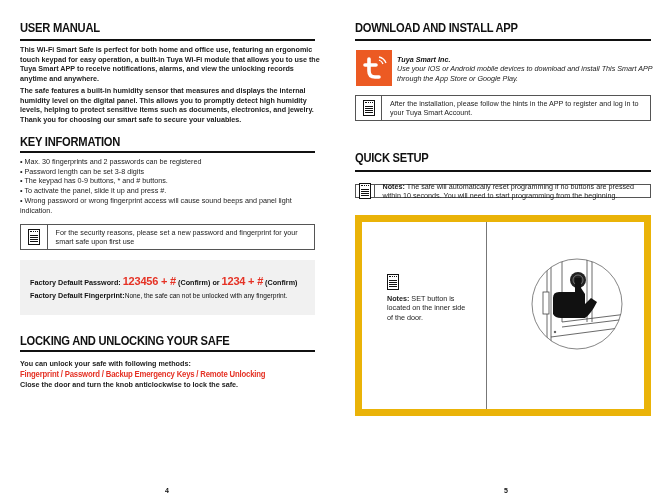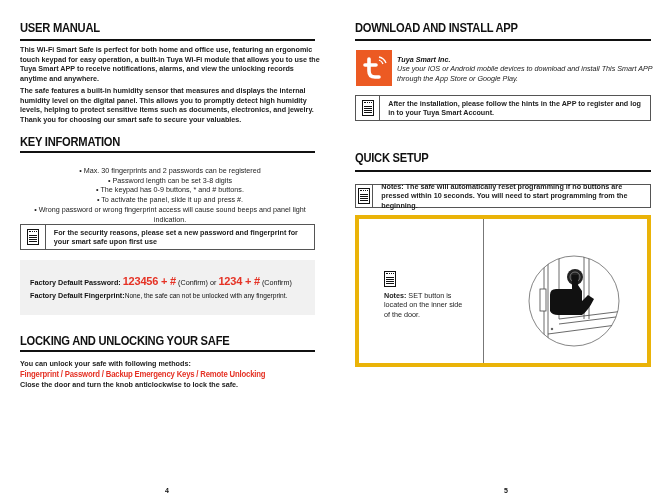--- a/index.html
+++ b/index.html
@@ -24,75 +24,75 @@
     font-size: 7.2px; line-height: 9.7px; color: #222; font-weight: bold;
   }
 
   .bullets { position: absolute; left: 20px; width: 300px; font-size: 7.2px; line-height: 9.7px; color: #222; list-style: none; }
   .bullets li::before { content: "• "; }
 
   .notebox {
     position: absolute; border: 1px solid #555; display: flex; align-items: stretch; background: #fff;
   }
   .notebox .icell { width: 34px; border-right: 1px solid #555; display: flex; align-items: center; justify-content: center; }
-  .notebox .tcell { padding: 3px 8px; font-size: 7.2px; line-height: 9.4px; color: #222; display: flex; align-items: center; font-weight: bold; }
+  .notebox .tcell { padding: 3px 8px; font-size: 7.2px; line-height: 9.4px; color: #222; display: flex; align-items: center; }
 
   .memo-icon { width: 12px; height: 16px; border: 1.5px solid #111; position: relative; background: #fff; }
   .memo-icon::before {
     content: ""; position: absolute; left: 1px; right: 1px; top: 5px; height: 8px;
     background: repeating-linear-gradient(#111 0 1px, transparent 1px 2px);
   }
   .memo-icon::after {
     content: ""; position: absolute; left: 1px; right: 1px; top: 1px; height: 2px;
     border-top: 1px dotted #111;
   }
 
   .factory {
     position: absolute; left: 20px; top: 260px; width: 295px; height: 55px;
     background: #f1f1f1; padding: 14px 8px 0 10px;
     font-size: 7.2px; color: #111;
   }
   .factory .row1 { font-weight: bold; line-height: 14px; white-space: nowrap; }
   .factory .row1 .lbl { font-weight: bold; }
   .factory .red { color: #e53225; font-size: 11px; font-weight: bold; letter-spacing: -0.2px; }
-  .factory .conf { font-weight: normal; }
+  .factory .conf { font-weight: bold; }
   .factory .row2 { line-height: 11px; white-space: nowrap; }
   .factory .row2 .lbl { font-weight: bold; }
   .factory .row2 .val { font-size: 6.6px; }
 
   .methods { position: absolute; left: 20px; top: 369px; font-size: 8.6px; font-weight: bold; color: #e53225; letter-spacing: -0.2px; transform: scaleX(0.9); transform-origin: left center; white-space: nowrap; }
 
   .pagenum { position: absolute; top: 487px; font-size: 7px; font-weight: bold; color: #111; }
 
   .tuya-logo { position: absolute; left: 356px; top: 50px; width: 36px; height: 36px; background: #ec5a23; display: flex; align-items: center; justify-content: center; }
   .tuya-text { position: absolute; left: 397px; top: 55px; width: 260px; font-size: 7.2px; line-height: 9.4px; color: #222; font-style: italic; }
   .tuya-text .company { font-weight: bold; color: #111; }
 
-  .setup-table { position: absolute; left: 355px; top: 215px; width: 296px; height: 152px; border: 4px solid #eab308; display: flex; }
+  .setup-table { position: absolute; left: 355px; top: 215px; width: 296px; height: 201px; border: 7px solid #eab308; display: flex; }
   .setup-table .cell-left { width: 125px; border-right: 1px solid #777; position: relative; }
   .setup-table .cell-right { flex: 1; position: relative; }
   .setup-note { position: absolute; left: 25px; top: 52px; width: 80px; }
   .setup-note .txt { margin-top: 4px; font-size: 7.2px; line-height: 9.3px; color: #222; }
   .setup-note .txt b { font-weight: bold; }
 </style>
 </head>
 <body>
 
 <div class="page left">
   <div class="h2" style="top:20px;">USER MANUAL</div>
   <div class="rule" style="top:39px;"></div>
   <div class="para" style="top:45px;">
     <p>This Wi-Fi Smart Safe is perfect for both home and office use, featuring an ergonomic touch keypad for easy operation, a built-in Tuya Wi-Fi module that allows you to use the Tuya Smart APP to receive notifications, alarms, and view the unlocking records anytime and anywhere.</p>
     <p style="margin-top:2px;">The safe features a built-in humidity sensor that measures and displays the internal humidity level on the digital panel. This allows you to promptly detect high humidity levels, helping to protect sensitive items such as documents, electronics, and jewelry.</p>
     <p>Thank you for choosing our smart safe to secure your valuables.</p>
   </div>
 
   <div class="h2" style="top:134px;">KEY INFORMATION</div>
   <div class="rule" style="top:151px;"></div>
-  <ul class="bullets" style="top:166px;text-align:center;">
+  <ul class="bullets" style="top:157px;">
     <li>Max. 30 fingerprints and 2 passwords can be registered</li>
     <li>Password length can be set 3-8 digits</li>
     <li>The keypad has 0-9 buttons, * and # buttons.</li>
     <li>To activate the panel, slide it up and press #.</li>
     <li>Wrong password or wrong fingerprint access will cause sound beeps and panel light indication.</li>
   </ul>
 
   <div class="notebox" style="left:20px; top:224px; width:295px; height:26px;">
     <div class="icell">
         <div class="memo-icon"></div>
@@ -142,21 +142,21 @@
   <div class="notebox" style="left:355px; top:95px; width:296px; height:26px;">
     <div class="icell">
         <div class="memo-icon"></div>
       </div>
     <div class="tcell">After the installation, please follow the hints in the APP to register and log in to your Tuya Smart Account.</div>
   </div>
 
   <div class="h2" style="left:355px; top:150px;">QUICK SETUP</div>
   <div class="rule" style="left:355px; top:170px; width:296px;"></div>
 
-  <div class="notebox" style="left:355px; top:184px; width:296px; height:24px;">
+  <div class="notebox" style="left:355px; top:184px; width:296px; height:14px;">
     <div class="icell">
         <div class="memo-icon"></div>
       </div>
     <div class="tcell">
         <span><b>Notes:</b><span> The safe will automatically reset programming if no buttons are pressed within 10 seconds. You will need to start programming from the beginning.</span></span>
       </div>
   </div>
 
   <div class="setup-table">
     <div class="cell-left">

